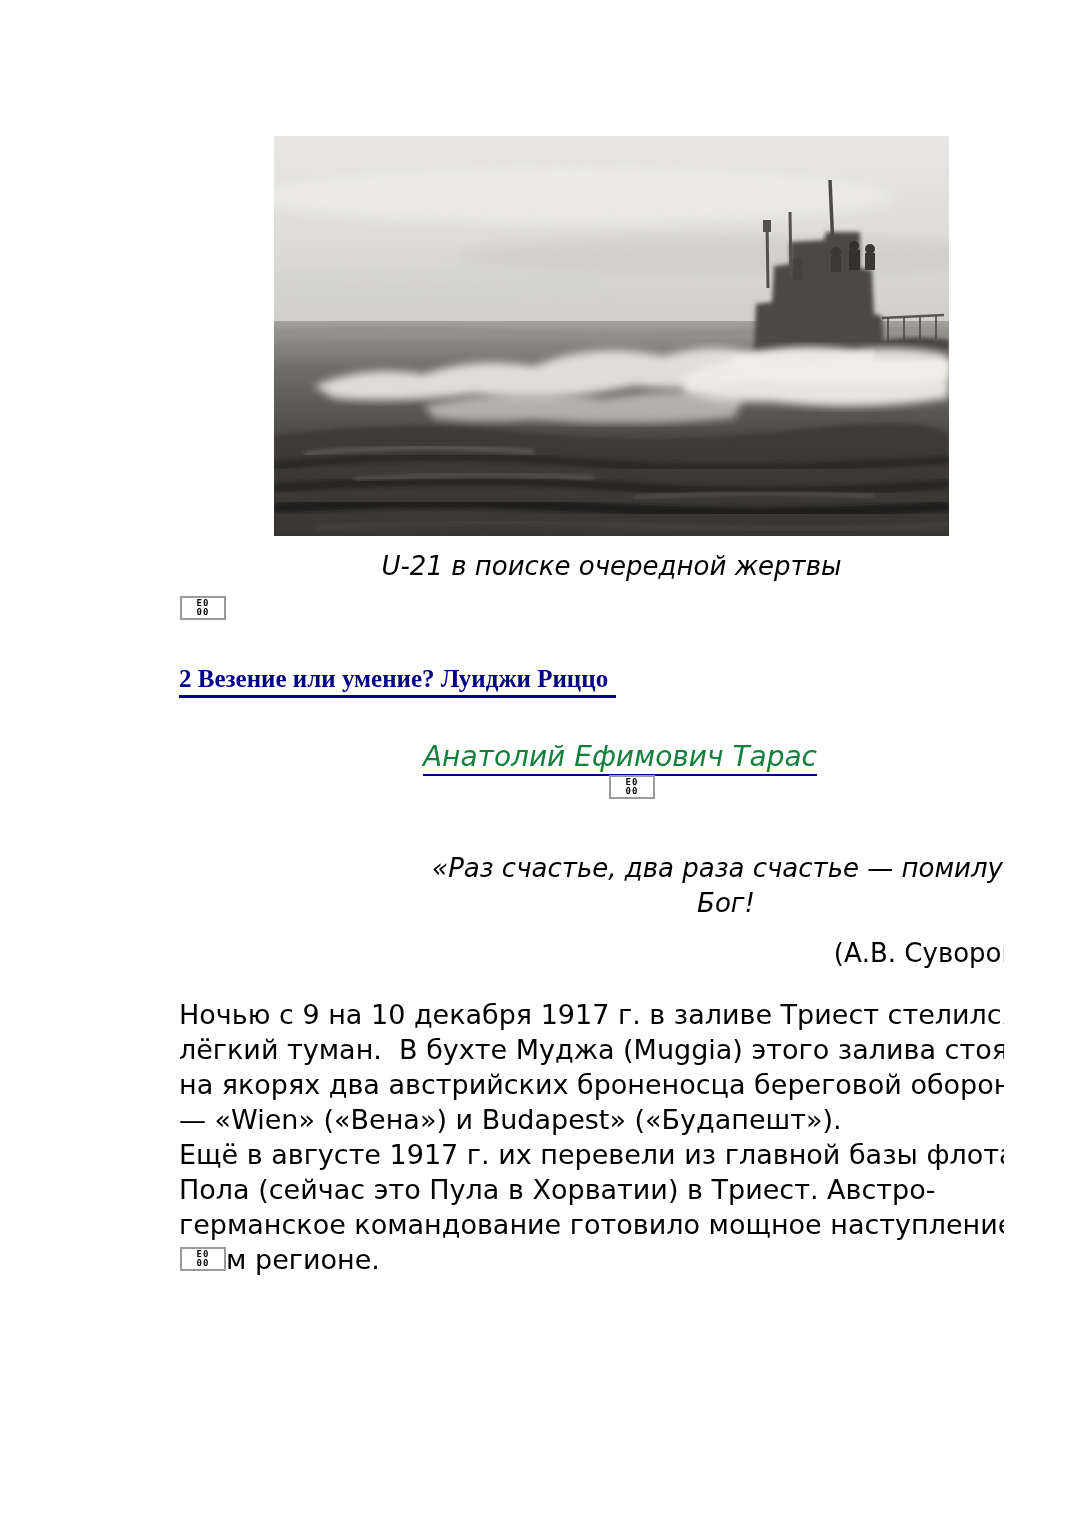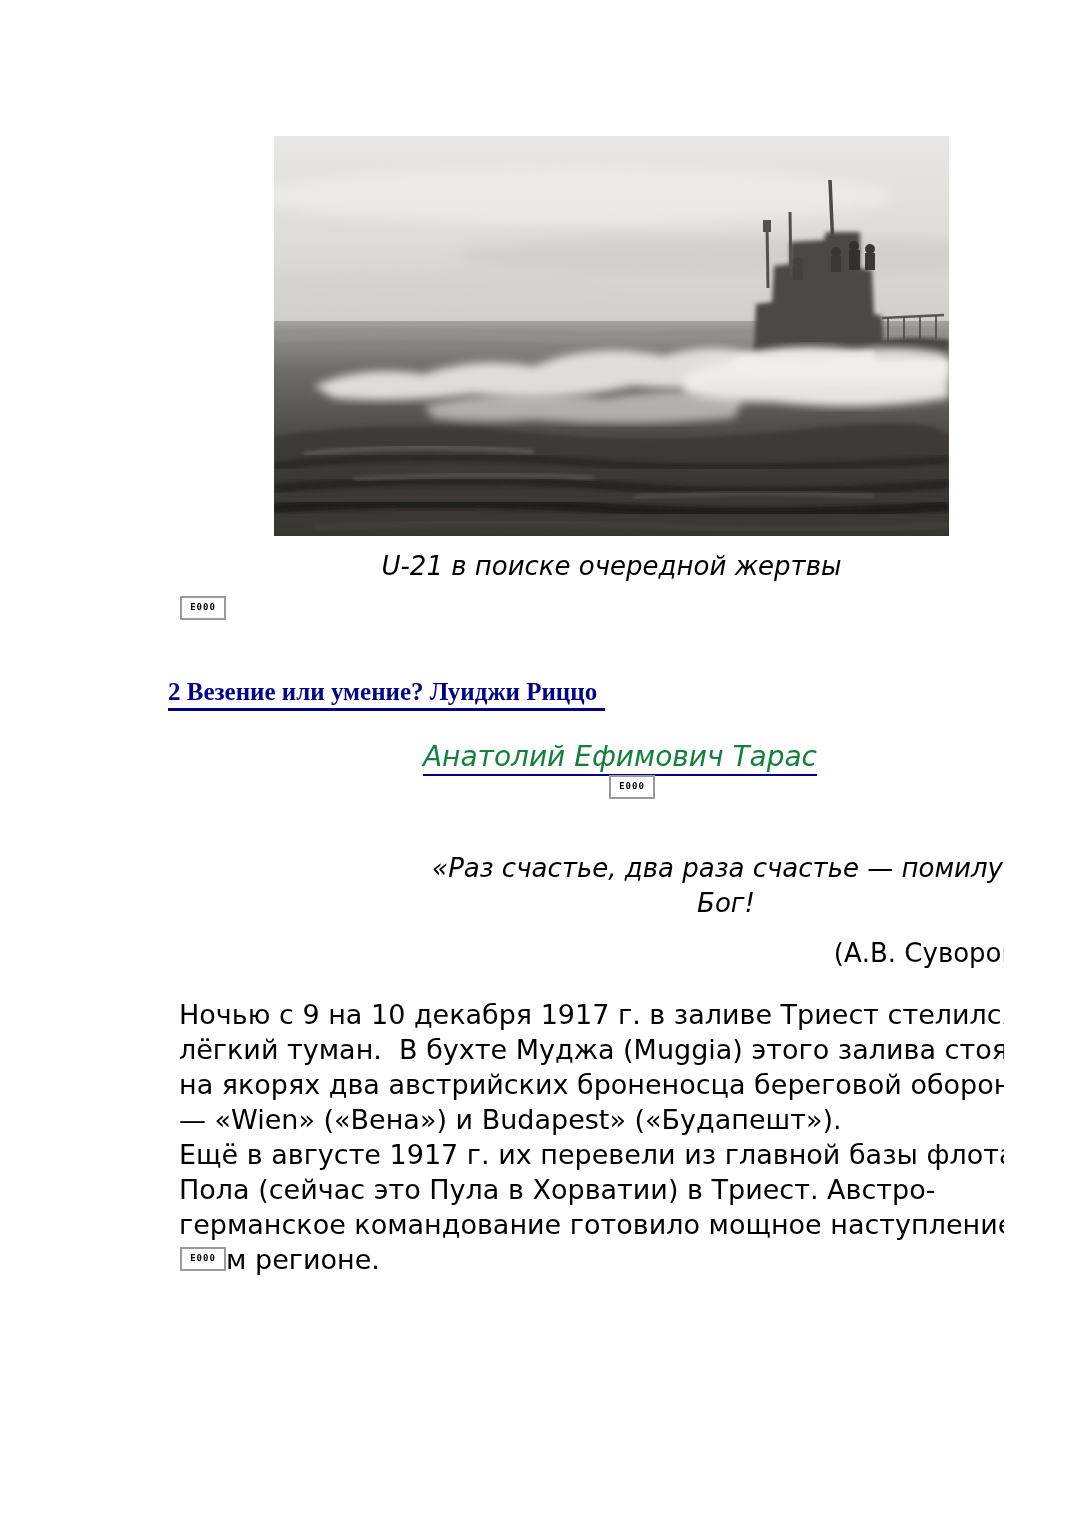--- a/index.html
+++ b/index.html
@@ -13,29 +13,29 @@
   .photo svg{display:block;width:100%;height:100%;}
   
   .caption{
     position:absolute;left:198px;top:550px;width:675px;
     text-align:center;font-style:italic;font-size:26px;line-height:32px;
   }
   
   .glyphbox{
     position:absolute;width:46px;height:24px;box-sizing:border-box;
     border:2px solid #9a9a9a;background:#fff;
-    display:flex;flex-direction:row;align-items:center;justify-content:center;
+    display:flex;flex-direction:column;align-items:center;justify-content:center;
     font-family:"DejaVu Sans Mono",monospace;font-size:9px;line-height:9.5px;
     letter-spacing:1px;color:#000;font-weight:bold;
   }
   .glyphbox.g1{left:104px;top:596px;}
   .glyphbox.g2{left:533px;top:775px;}
   .glyphbox.g3{left:104px;top:1247px;}
   
-  .heading-row{position:absolute;left:92px;top:664px;margin-top:13px;}
+  .heading-row{position:absolute;left:103px;top:664px;}
   .heading-link{
     display:inline-block;font-family:"Liberation Serif",serif;font-weight:bold;
     font-size:25px;line-height:30px;color:#00008B;text-decoration:none;
     border-bottom:3px solid #00008B;padding-right:8px;padding-bottom:1px;cursor:pointer;
   }
   
   .author-row{position:absolute;left:103px;top:740px;width:882px;text-align:center;}
   .author-link{
     display:inline-block;font-style:italic;font-size:28px;line-height:34px;
     color:#15803d;text-decoration:none;border-bottom:2px solid #00008B;cursor:pointer;

